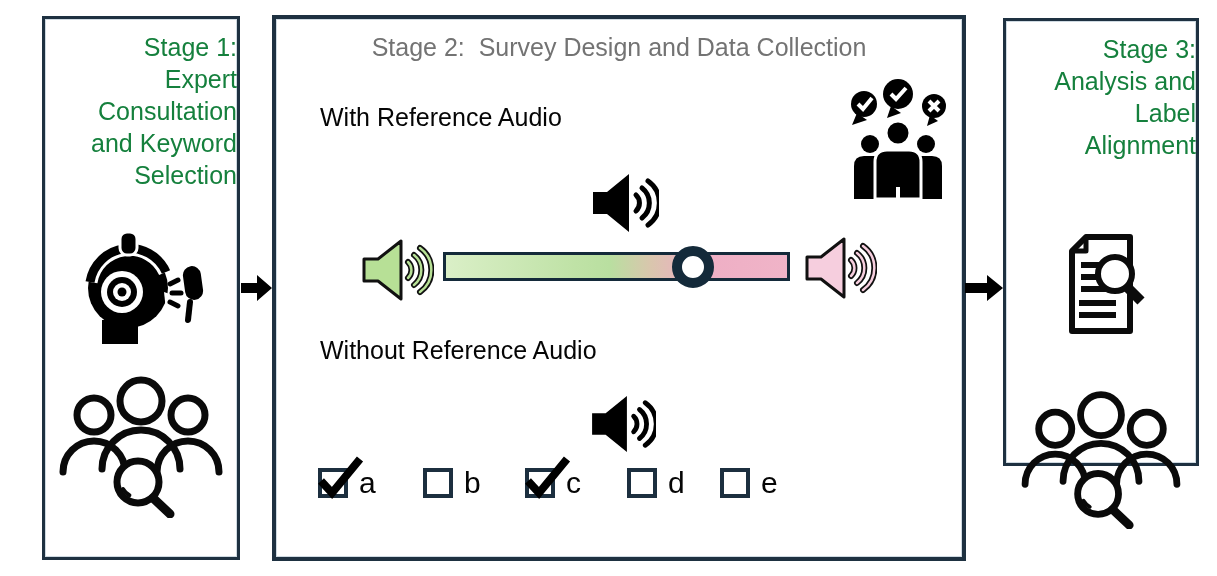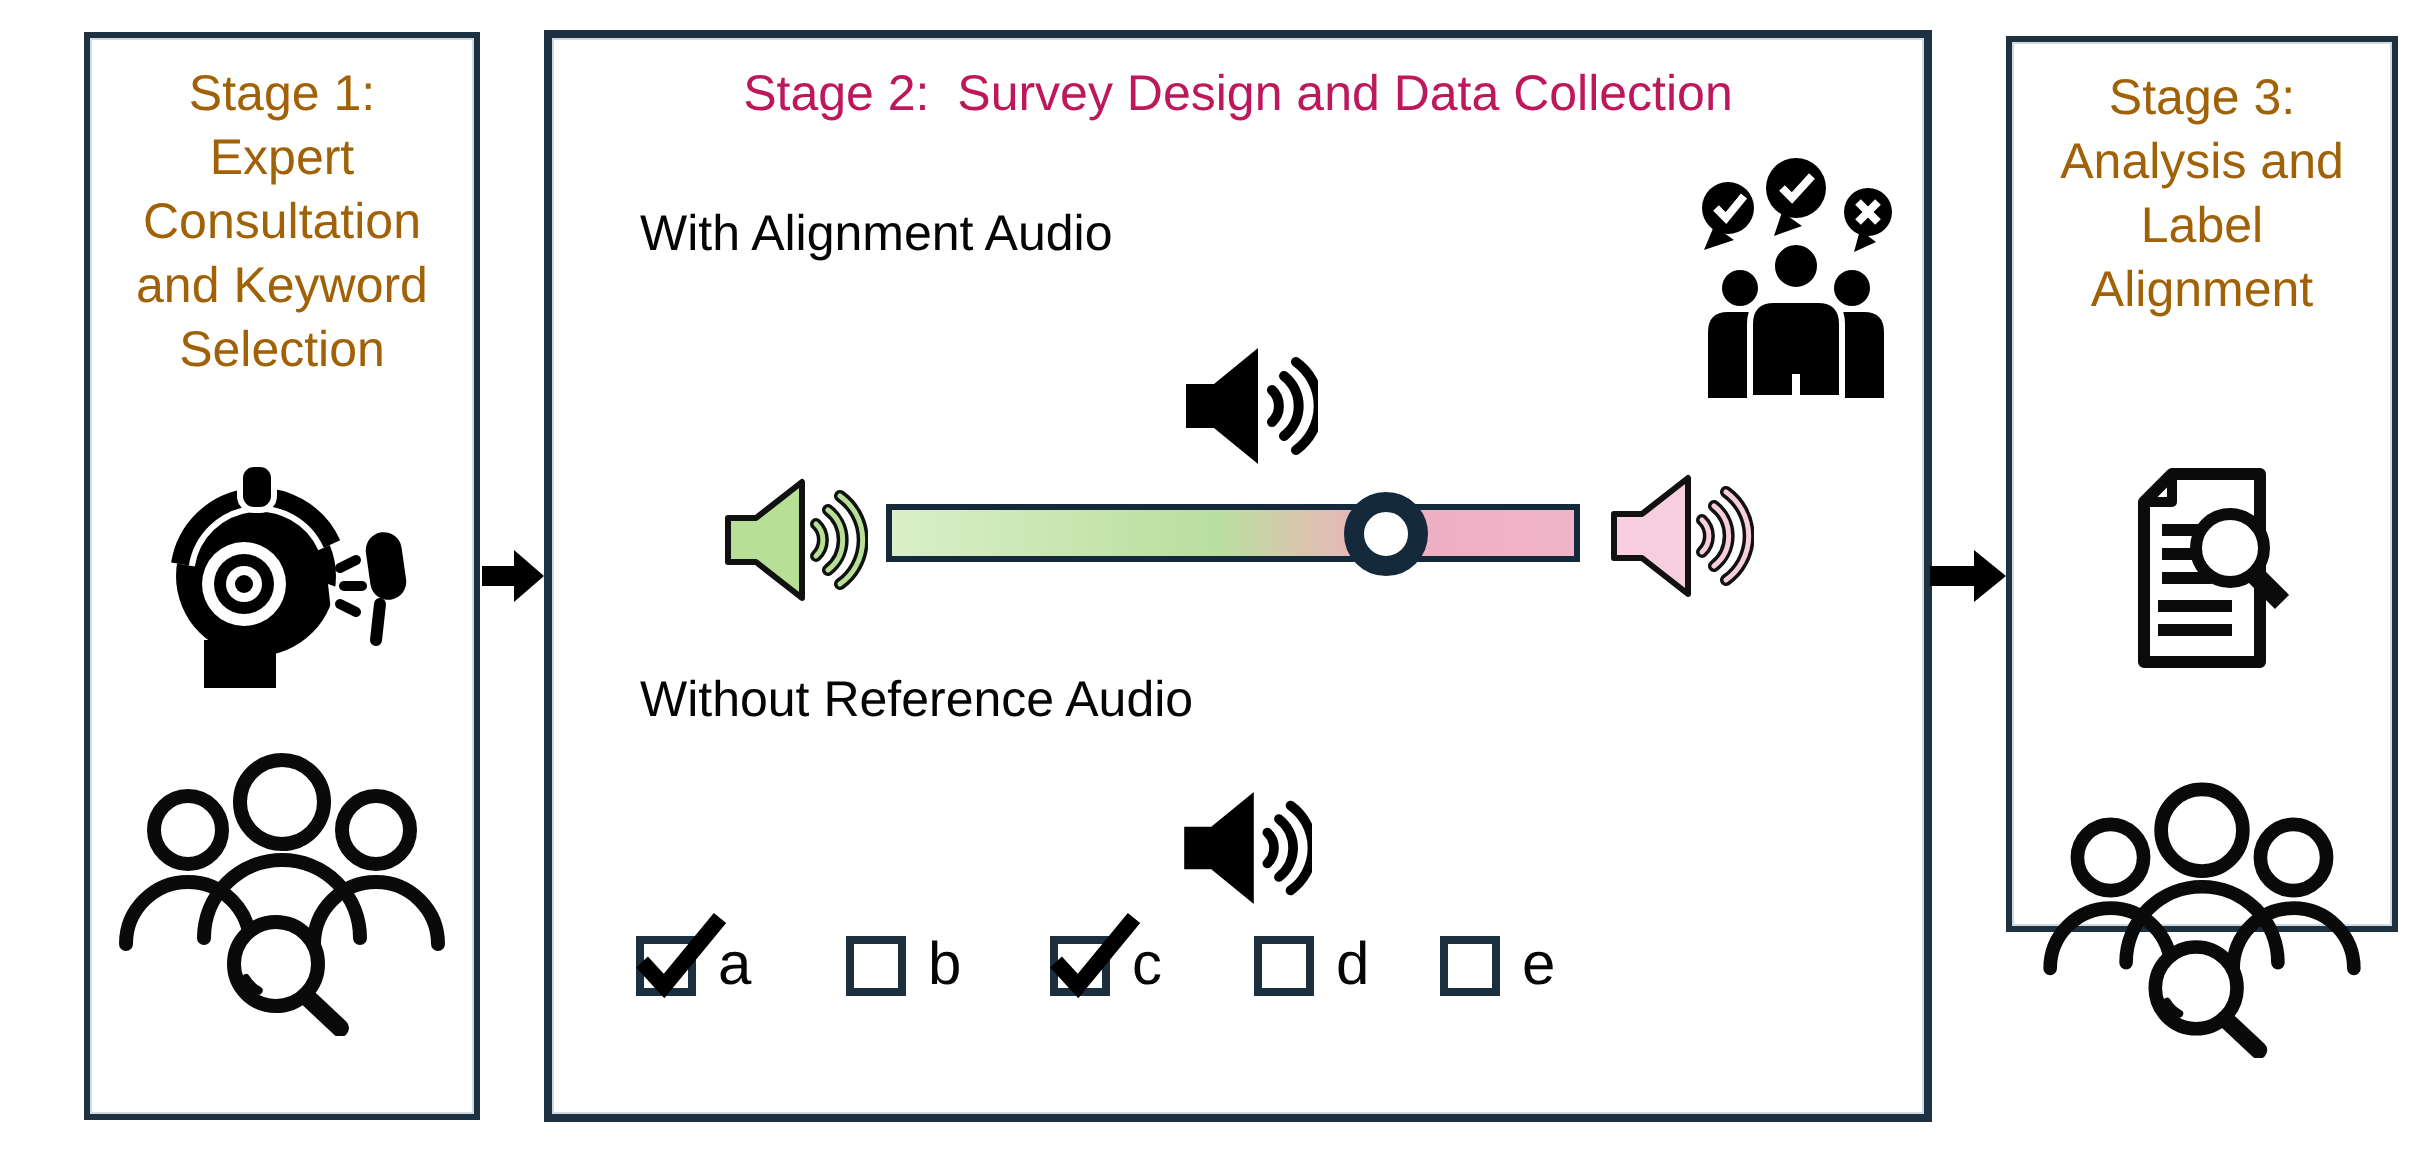--- a/index.html
+++ b/index.html
@@ -1,22 +1,22 @@
 <!DOCTYPE html>
 <html><head>
 <meta charset="utf-8">
 <style>
   html,body{margin:0;padding:0;background:#fff;}
   #canvas{position:relative;width:1217px;height:576px;background:#ffffff;overflow:hidden;
           font-family:"Liberation Sans", sans-serif;color:#000;}
   .box{position:absolute;background:#fff;box-sizing:border-box;border:3px solid #1e3141;
        box-shadow:inset 0 0 0 1px #cfdae2;}
-  .box-title{white-space:pre-line;text-align:center;font-size:25px;line-height:32px;color:#a16207;}
+  .box-title{white-space:pre-line;text-align:right;font-size:25px;line-height:32px;color:#15803d;}
   .s2-title{position:absolute;left:0;right:0;top:14px;text-align:center;font-size:25px;
-            white-space:pre;color:#be185d;}
+            white-space:pre;color:#737373;}
   .s2-label{position:absolute;font-size:25px;color:#050505;}
   .abs{position:absolute;}
   .track{position:absolute;box-sizing:border-box;border:3px solid #142a3a;
          background:linear-gradient(90deg,#daefc7 0%,#bfe2a6 38%,#b9dfa0 48%,#d9c6ad 60%,#eeaec4 73%,#f0b4c8 100%);}
   .thumb{position:absolute;top:50%;width:22px;height:22px;border-radius:50%;
          background:#fff;border:10px solid #142a3a;transform:translate(-50%,-50%);}
   .cb{position:absolute;display:flex;align-items:center;gap:11px;}
   .cb-box{position:relative;width:30px;height:30px;box-sizing:border-box;border:4px solid #1c2f3f;background:#fff;}
   .cb-check{position:absolute;left:-6px;top:-18px;pointer-events:none;}
   .cb-label{font-size:30px;line-height:30px;color:#050505;}
@@ -69,21 +69,21 @@
     </svg>
   </div>
 
   <svg class="abs" style="left:241px;top:275px;" width="31" height="26" viewBox="0 0 31 26">
     <path d="M0 8 H16 V0 L31 13 L16 26 V18 H0 Z" fill="#000"></path>
   </svg>
 
   <div class="box" style="left:272px;top:15px;width:694px;height:546px;border-width:4px;">
     <div class="s2-title">Stage 2:  Survey Design and Data Collection</div>
 
-    <div class="s2-label" style="left:44px;top:84px;">With Alignment Audio</div>
+    <div class="s2-label" style="left:44px;top:84px;">With Reference Audio</div>
 
     <svg class="abs" style="left:569px;top:60px;" width="106" height="120" viewBox="0 0 106 120">
       <g fill="#000">
         <circle cx="19" cy="25" r="13"></circle>
         <path d="M12 34 L7 46 L22 41 Z"></path>
         <circle cx="53" cy="15" r="15"></circle>
         <path d="M46 27 L42 39 L56 34 Z"></path>
         <circle cx="89" cy="27" r="12"></circle>
         <path d="M85 36 L82 47 L93 42 Z"></path>
         <circle cx="25" cy="65" r="9"></circle>

